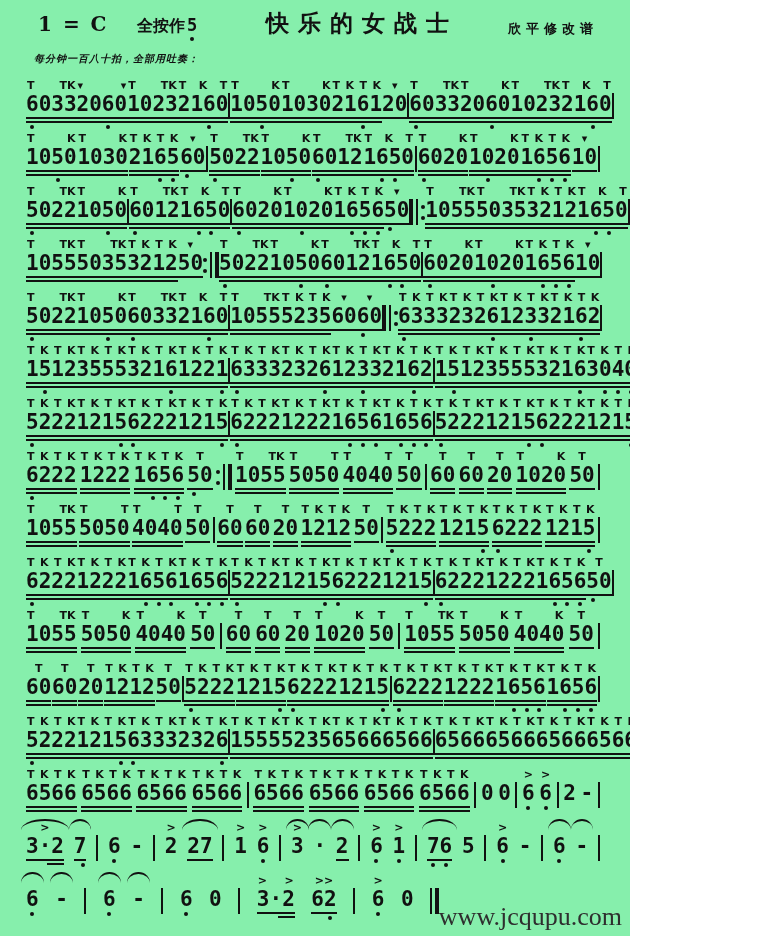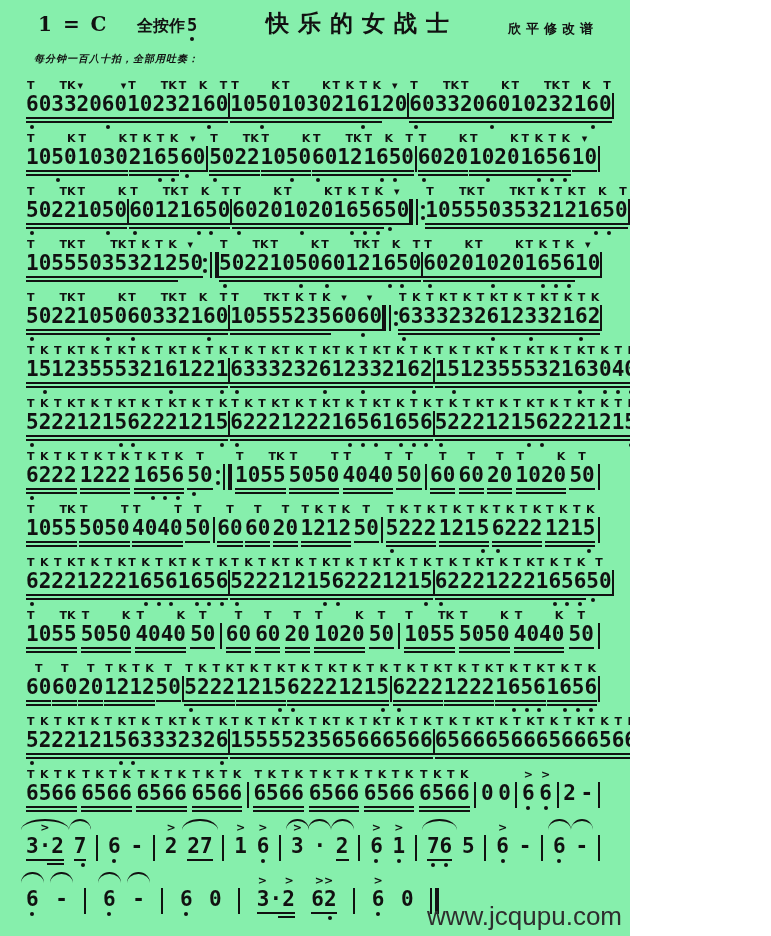--- a/index.html
+++ b/index.html
@@ -23,21 +23,21 @@
   .uline.x2{width:45%;align-self:flex-end;}
   .dots{display:flex;margin-top:2px;height:5px;}
   .dots span{flex:1;display:flex;justify-content:center;}
   .dots b{width:4px;height:4px;border-radius:50%;background:#111;}
   .arc{position:absolute;top:-3px;left:-5px;right:-5px;height:9px;border-top:2px solid #111;border-radius:50% 50% 0 0 / 100% 100% 0 0;}
   .bar{display:flex;align-items:center;gap:3px;height:26px;margin-top:13px;}
   .bar .thin{width:2px;height:26px;background:#111;}
   .bar .thick{width:4px;height:26px;background:#111;}
   .rdots{display:flex;flex-direction:column;justify-content:center;gap:7px;height:26px;}
   .rdots b{width:4px;height:4px;border-radius:50%;background:#111;}
-  .watermark{position:absolute;right:8px;bottom:4px;font-size:26px;color:#2e2e2e;font-family:Liberation Sans, sans-serif;}
+  .watermark{position:absolute;right:8px;bottom:4px;font-size:26px;color:#2e2e2e;font-family:Liberation Serif, serif;}
 </style>
 </head>
 <body>
 
 <div class="page">
   <div class="key">1 = C</div>
   <div class="fing"><span>全按作</span><span class="n5"><span>5</span><i class="odot"></i></span></div>
   <div class="title">快乐的女战士</div>
   <div class="credit">欣平修改谱</div>
   <div class="tempo">每分钟一百八十拍，全部用吐奏：</div>

